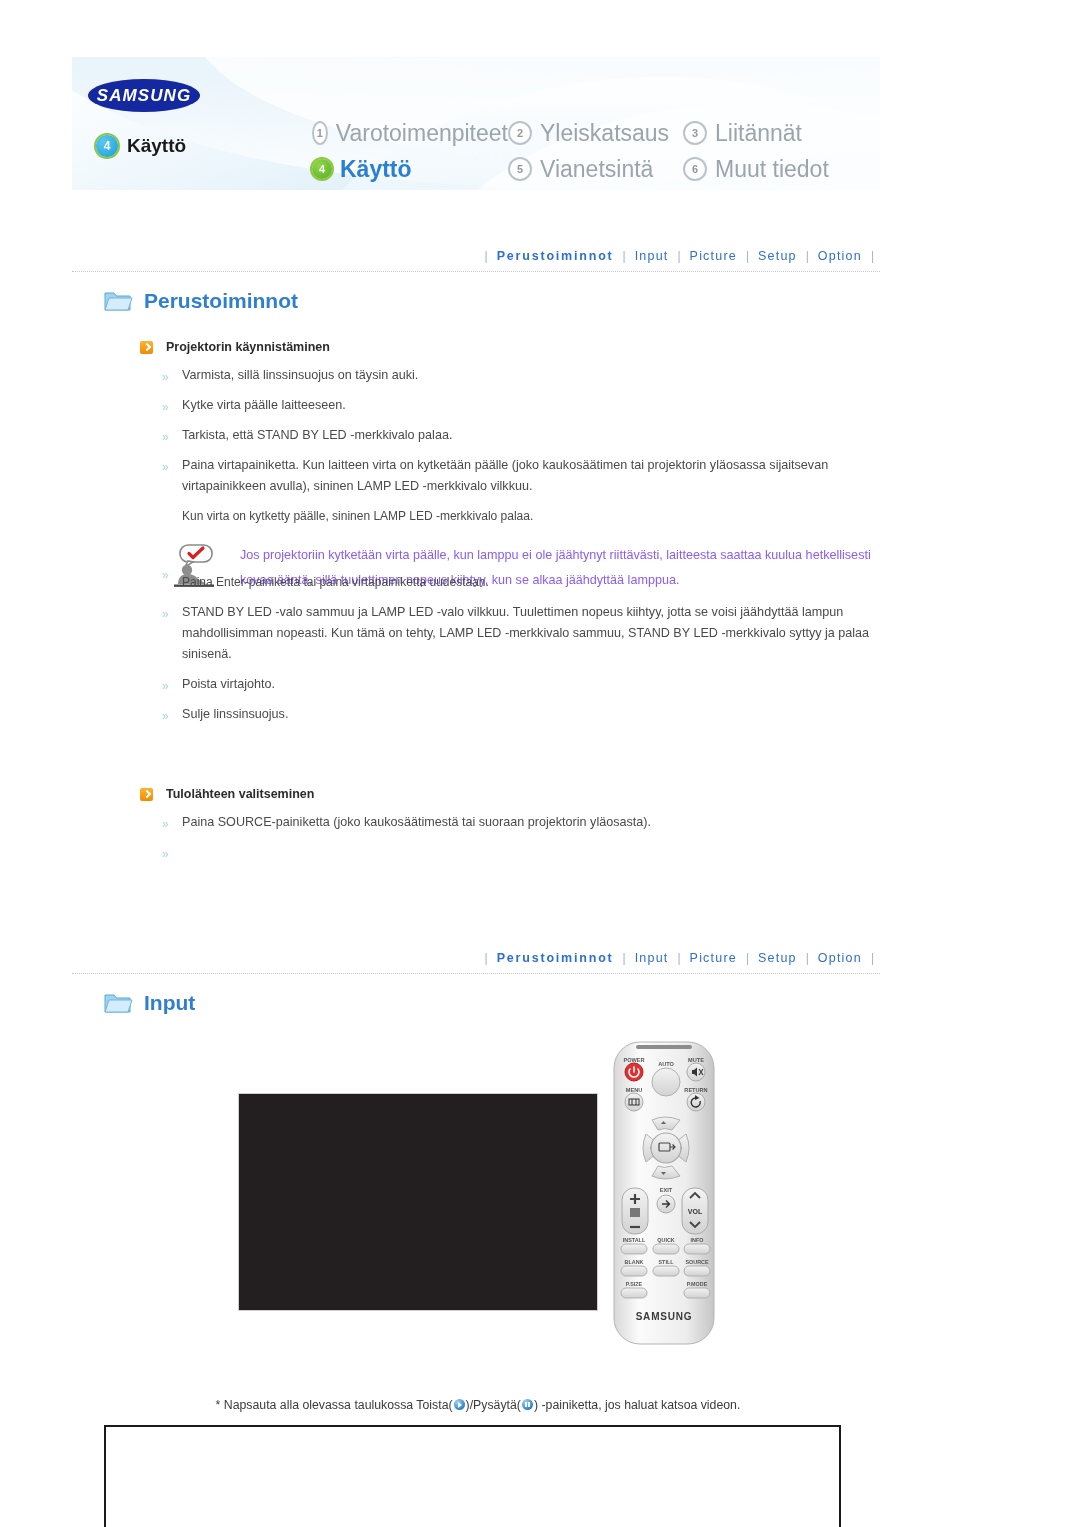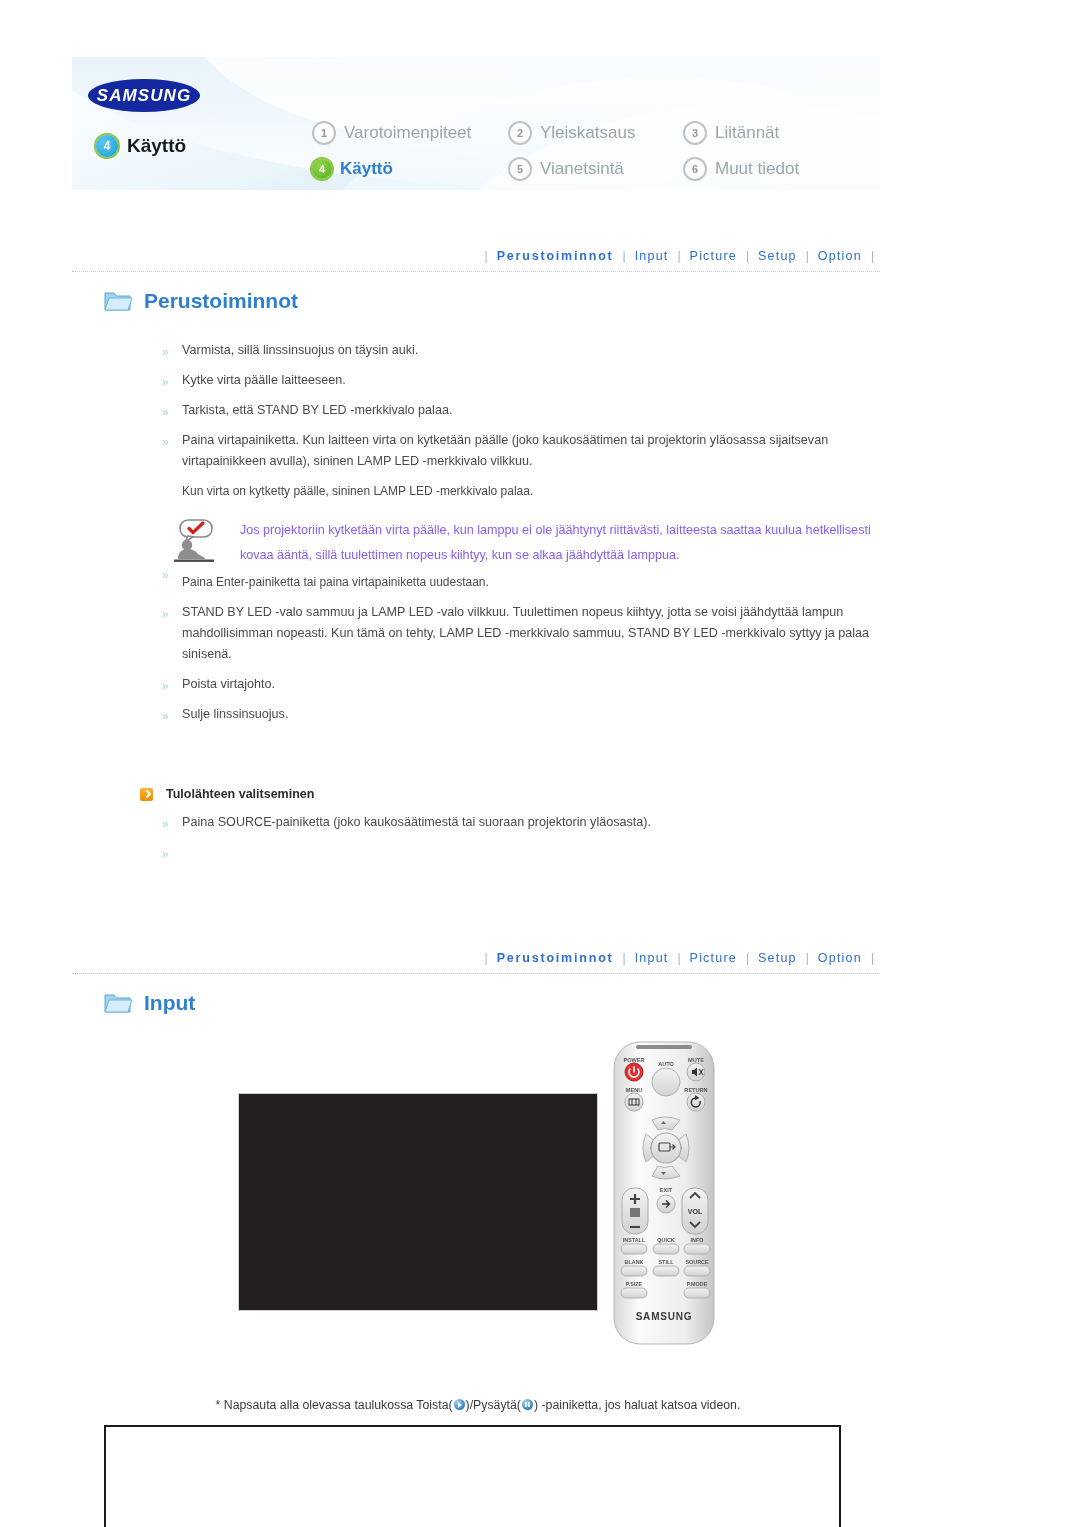--- a/index.html
+++ b/index.html
@@ -124,21 +124,21 @@
     width: 20px; height: 20px;
     border-radius: 50%;
     background: #ffffff;
     border: 2px solid #b9c3c9;
     color: #8f9aa1;
     font-size: 11px;
     font-weight: bold;
     display: flex; align-items: center; justify-content: center;
   }
   .chapter-item .label {
-    font-size: 17px;
+    font-size: 23px;
     color: #9aa5ac;
   }
   .chapter-item.active .badge {
     background: radial-gradient(circle at 35% 30%, #8fd64a, #57ae22);
     border: none;
     box-shadow: 0 0 0 2px #8dc63f;
     color: #ffffff;
   }
   .chapter-item.active .label {
     color: #2a7fd4;
@@ -381,20 +381,24 @@
 
 <div class="section-title" style="top:288px">
   <svg class="folder-icon" viewBox="0 0 30 25">
     <path d="M2 5 L11 5 L13.5 8 L27 8 L27 22 L2 22 Z" fill="#9fd3f0" stroke="#5aa8d6" stroke-width="1"></path>
     <path d="M6 10 L29 10 L25 22 L2 22 Z" fill="#d4ecfb" stroke="#6fb6de" stroke-width="1"></path>
   </svg>
   <span class="txt">Perustoiminnot</span>
 </div>
 
 <div class="block" style="top:340px">
+  <div class="h3row">
+    <span class="orange-bullet"></span>
+    <span class="h3txt">Projektorin käynnistäminen</span>
+  </div>
   <p class="li"><span class="chev">»</span><span>Varmista, sillä linssinsuojus on täysin auki.</span></p>
   <p class="li"><span class="chev">»</span><span>Kytke virta päälle laitteeseen.</span></p>
   <p class="li"><span class="chev">»</span><span>Tarkista, että STAND BY LED -merkkivalo palaa.</span></p>
   <p class="li"><span class="chev">»</span><span>Paina virtapainiketta. Kun laitteen virta on kytketään päälle (joko kaukosäätimen tai projektorin yläosassa sijaitsevan virtapainikkeen avulla), sininen LAMP LED -merkkivalo vilkkuu.</span></p>
   <p class="plain">Kun virta on kytketty päälle, sininen LAMP LED -merkkivalo palaa.</p>
 
   <div class="note">
     <svg class="note-icon" viewBox="0 0 44 46">
       <rect x="8" y="2" width="32" height="17" rx="8" fill="#ffffff" stroke="#8a8a8a" stroke-width="1.6"></rect>
       <path d="M16 18 L13 24 L21 19 Z" fill="#ffffff" stroke="#8a8a8a" stroke-width="1.6"></path>

